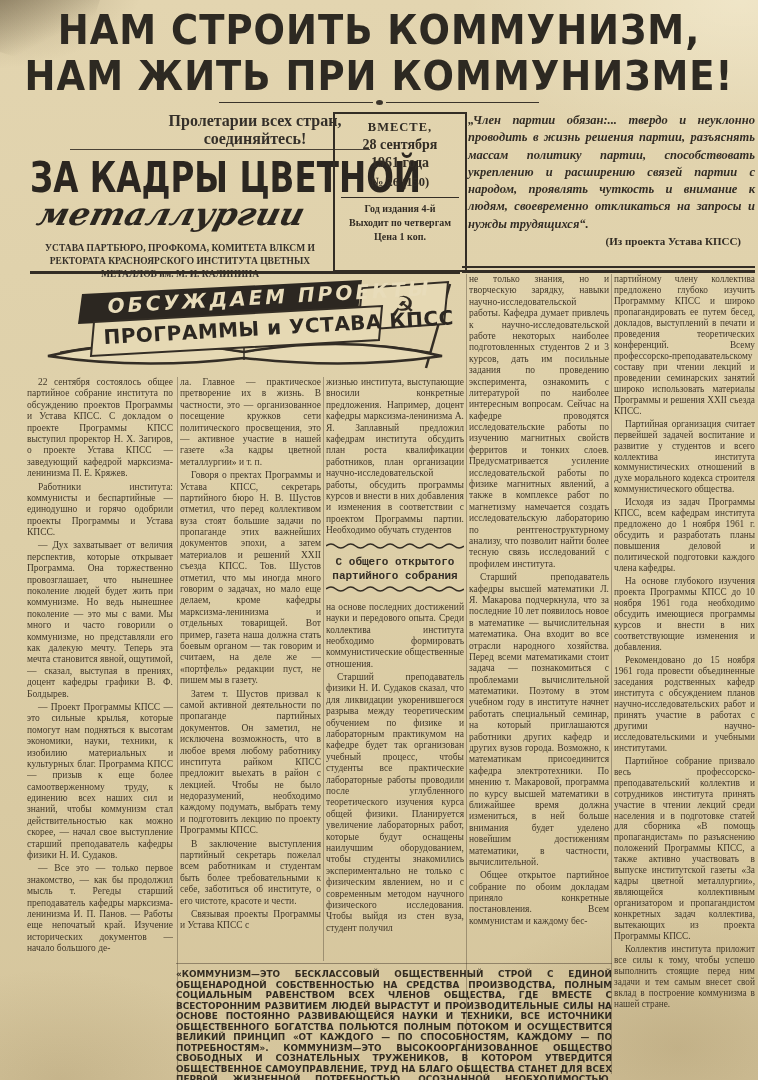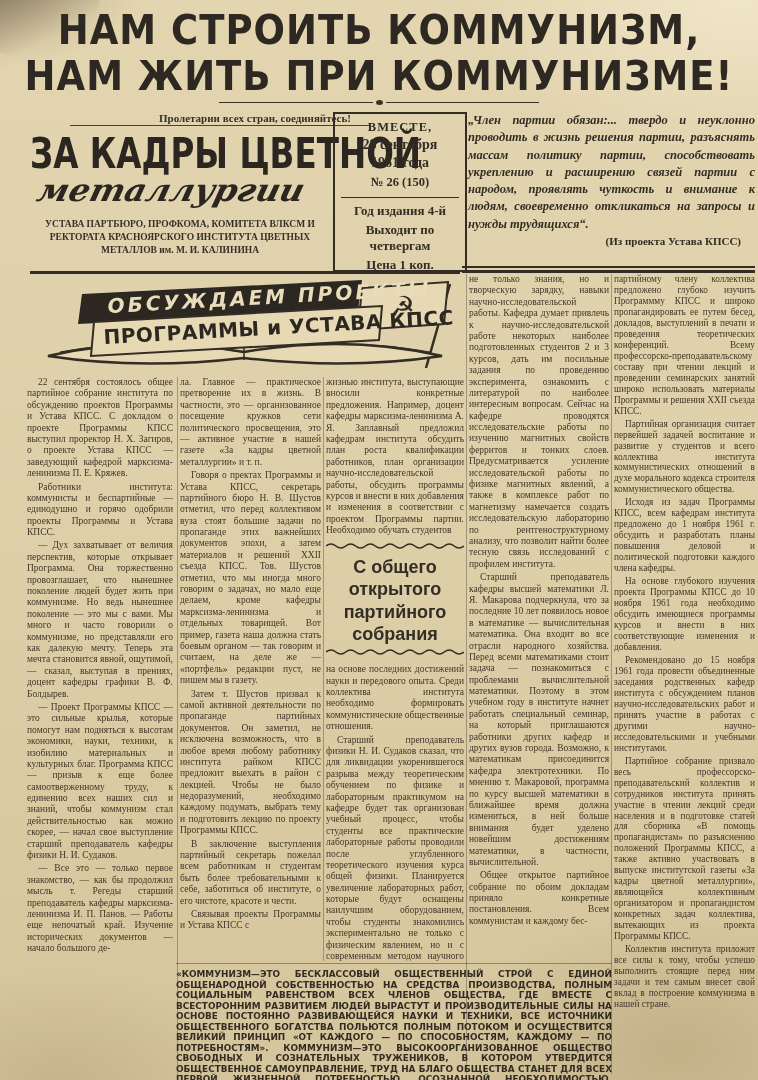--- a/index.html
+++ b/index.html
@@ -18,36 +18,36 @@
     background:linear-gradient(135deg,rgba(40,30,15,.55),transparent 70%);}
   
   .headline{position:absolute;left:0;top:12px;width:758px;text-align:center;
     font-family:"DejaVu Sans", sans-serif;font-weight:bold;color:#2d2922;
     font-size:37px;line-height:1.13;letter-spacing:1px;transform:scaleY(1.08);}
   .headline-rule{position:absolute;left:219px;top:100px;width:320px;display:flex;align-items:center;}
   .headline-rule .seg{flex:1;height:1.5px;background:#3a332a;}
   .headline-rule .dot{width:7px;height:5px;background:#3a332a;border-radius:50%;margin:0 3px;}
   
   .masthead{position:absolute;left:30px;top:112px;width:300px;height:158px;}
-  .slogan{font-size:11px;font-weight:bold;text-align:center;color:#35302a;
+  .slogan{font-size:16px;font-weight:bold;text-align:center;color:#35302a;
     border-bottom:1px solid #4a4236;padding:0 0 1px 70px;width:230px;margin-left:40px;}
   .logo1{font-family:"DejaVu Sans", sans-serif;font-weight:bold;color:#2b2620;
     font-size:37px;letter-spacing:0px;transform:scaleX(.88) scaleY(1.15);transform-origin:left;
     margin-top:6px;white-space:nowrap;}
   .logo2{font-family:"DejaVu Serif", serif;font-style:italic;font-weight:bold;color:#2b2620;
     font-size:33px;transform:skewX(-14deg) scaleY(.95);transform-origin:left;margin:-4px 0 0 8px;white-space:nowrap;}
   .organ{font-size:9.5px;font-weight:bold;text-align:center;color:#35302a;margin-top:8px;line-height:1.35;}
   
   .issue-box{position:absolute;left:333px;top:112px;width:122px;height:150px;border:2px solid #332d25;
     padding:6px 4px 0 4px;text-align:center;color:#332d25;font-weight:bold;}
   .issue-box .l1{font-size:12.5px;letter-spacing:1px;}
   .issue-box .l2,.issue-box .l3{font-size:14px;margin-top:2px;}
   .issue-box .l4{font-size:12.5px;margin-top:4px;}
   .issue-sep{border-top:1.5px solid #332d25;margin:7px 2px 5px 2px;}
-  .issue-box .s{font-size:13px;margin-top:3px;}
+  .issue-box .s{font-size:10px;margin-top:3px;}
   
   .charter{position:absolute;left:468px;top:112px;width:287px;height:152px;color:#332d25;}
   .charter .qtext{font-style:italic;font-weight:bold;font-size:12.5px;line-height:1.38;text-align:justify;}
   .charter .qattr{font-style:normal;font-weight:bold;font-size:11px;text-align:right;margin-top:2px;padding-right:14px;}
   .header-rule-left{position:absolute;left:30px;top:271px;width:430px;height:3px;background:#332d25;}
   .header-rule-right{position:absolute;left:462px;top:266px;width:293px;height:1.5px;background:#332d25;}
   .header-rule-right2{position:absolute;left:462px;top:270px;width:293px;height:2.5px;background:#332d25;}
   
   .banner{position:absolute;left:30px;top:276px;width:430px;height:98px;}
   
@@ -59,21 +59,21 @@
   #col3{left:326px;top:377px;width:138px;height:584px;}
   #col4{left:469px;top:274px;width:140px;height:688px;}
   #col5{left:614px;top:274px;width:141px;height:800px;font-size:9.3px;line-height:1.18;}
   .vsep{position:absolute;width:1px;background:rgba(62,52,40,.38);}
   #sep1{left:177px;top:377px;height:698px;}
   #sep2{left:323px;top:377px;height:584px;}
   #sep3{left:466px;top:274px;height:800px;}
   #sep4{left:611px;top:274px;height:800px;}
   
   .subhead{margin:6px 0 5px 0;text-align:center;}
-  .subhead .sh-text{font-family:Liberation Sans, sans-serif;font-weight:bold;font-size:18px;line-height:1.25;color:#332d25;margin:2px 0;}
+  .subhead .sh-text{font-family:Liberation Mono, monospace;font-weight:bold;font-size:11px;line-height:1.25;color:#332d25;margin:2px 0;}
   
   .program-quote{position:absolute;left:176px;top:963px;width:436px;height:110px;color:#332c22;
     border-top:1px solid rgba(62,52,40,.45);padding-top:5px;}
   .program-quote .ptext{font-family:"DejaVu Sans", sans-serif;font-weight:bold;font-size:8.9px;line-height:1.18;text-align:justify;}
 </style>
 </head>
 <body>
 
 <div id="page">
   <div class="corner-shadow"></div>

